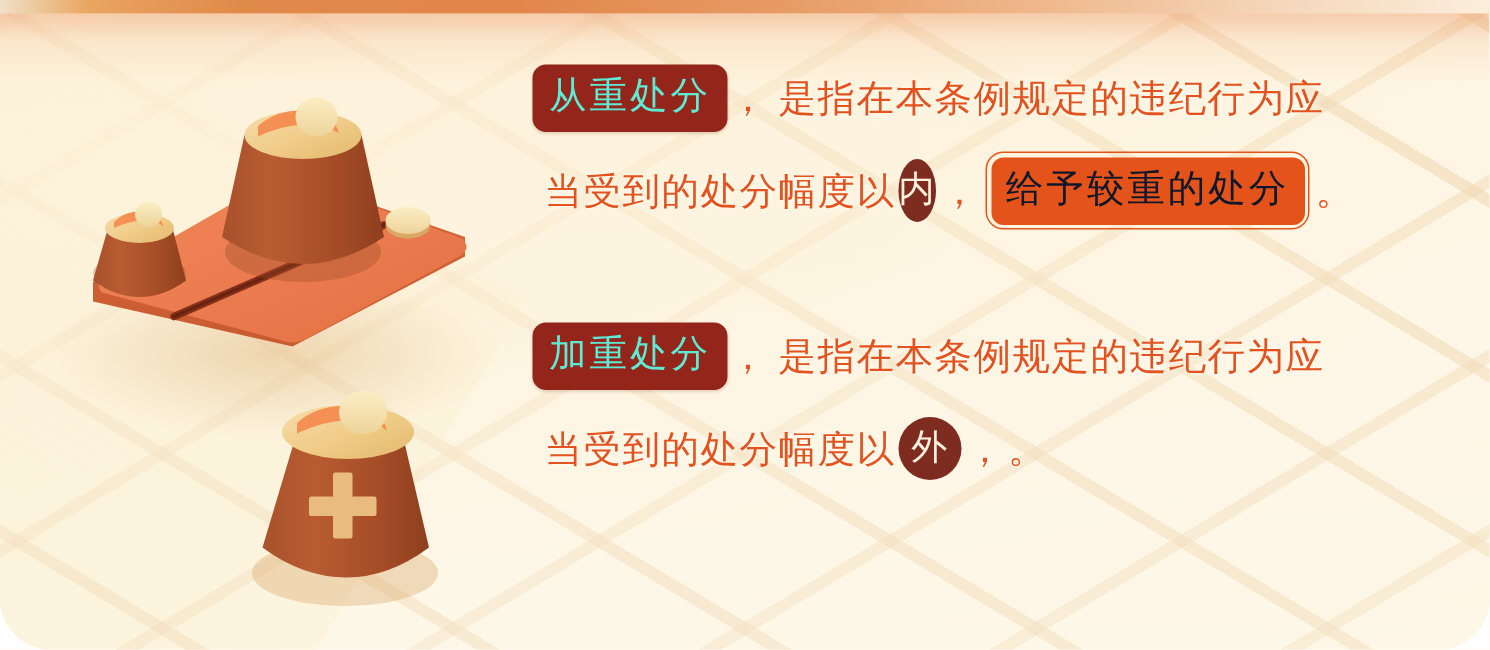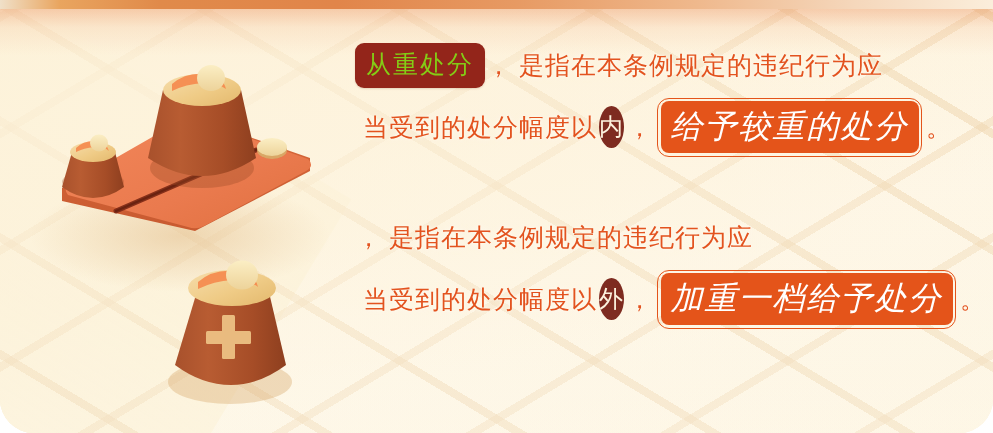--- a/index.html
+++ b/index.html
@@ -135,21 +135,21 @@
   }
   .punct {
     text-shadow: 0 0 3px rgba(255,252,242,0.95);
     padding: 0 1px;
   }
 
   
   .tag-dark {
     display: inline-block;
     background: #93251a;
-    color: #84cc16;
+    color: #5eead4;
     font-size: 25px;
     line-height: 1;
     padding: 9px 11px 11px 11px;
     border-radius: 9px;
     letter-spacing: 2px;
     box-shadow: 0 1px 2px rgba(120,50,25,0.18);
   }
 
   
   .badge-circle {
@@ -170,27 +170,26 @@
   .tag-orange {
     display: inline-block;
     border: 1.6px solid #e4541a;
     border-radius: 12px;
     padding: 2.5px;
     margin: 0 3px;
   }
   .tag-orange > span {
     display: block;
     background: #e4541a;
-    color: #ffffff;
-    font-size: 32px;
+    color: #0f172a;
+    font-size: 25px;
     line-height: 1;
     padding: 9px 10px 11px 10px;
     border-radius: 8px;
     letter-spacing: 2px;
-    font-style: italic;
   }
 
   .sp { display: inline-block; width: 6px; }
 </style>
 </head>
 <body>
 
 <div id="stage">
 
   <div class="bg-base"></div>
@@ -297,29 +296,27 @@
         <span class="punct">，</span>
         <span class="tag-orange">
           <span>给予较重的处分</span>
         </span>
         <span class="punct">。</span>
       </div>
     </div>
 
     <div class="para">
       <div class="line">
+        <span class="tag-dark">加重处分</span>
         <span class="punct">，</span>
         <span class="sp"></span>
         <span class="txt">是指在本条例规定的违纪行为应</span>
       </div>
       <div class="line indent">
         <span class="txt">当受到的处分幅度以</span>
         <span class="badge-circle">外</span>
         <span class="punct">，</span>
-        <span class="tag-orange">
-          <span>加重一档给予处分</span>
-        </span>
         <span class="punct">。</span>
       </div>
     </div>
 
   </div>
 </div>
 
 </body></html>

